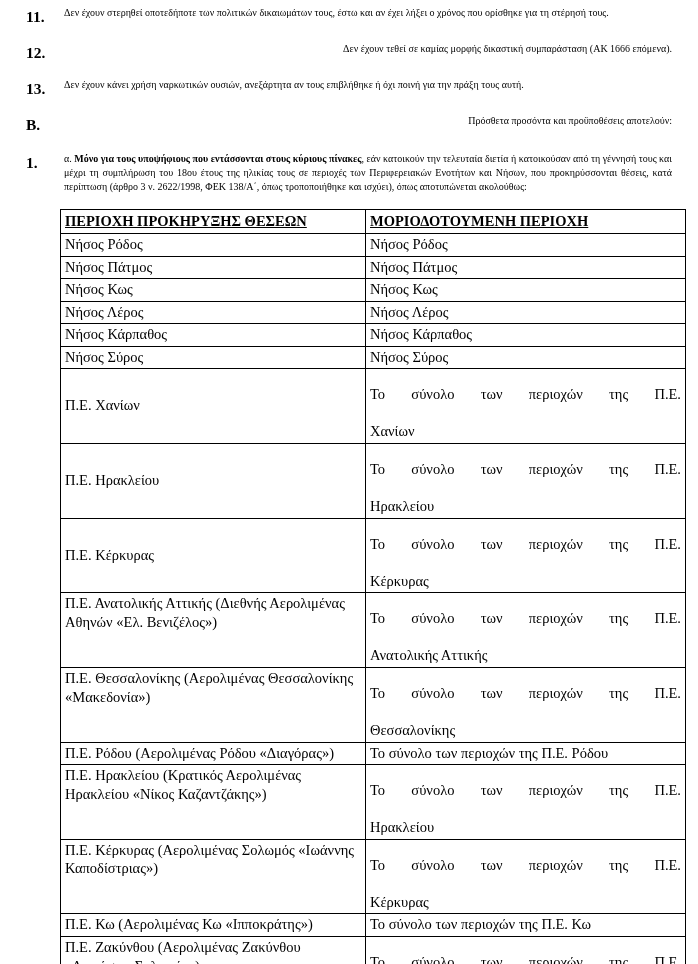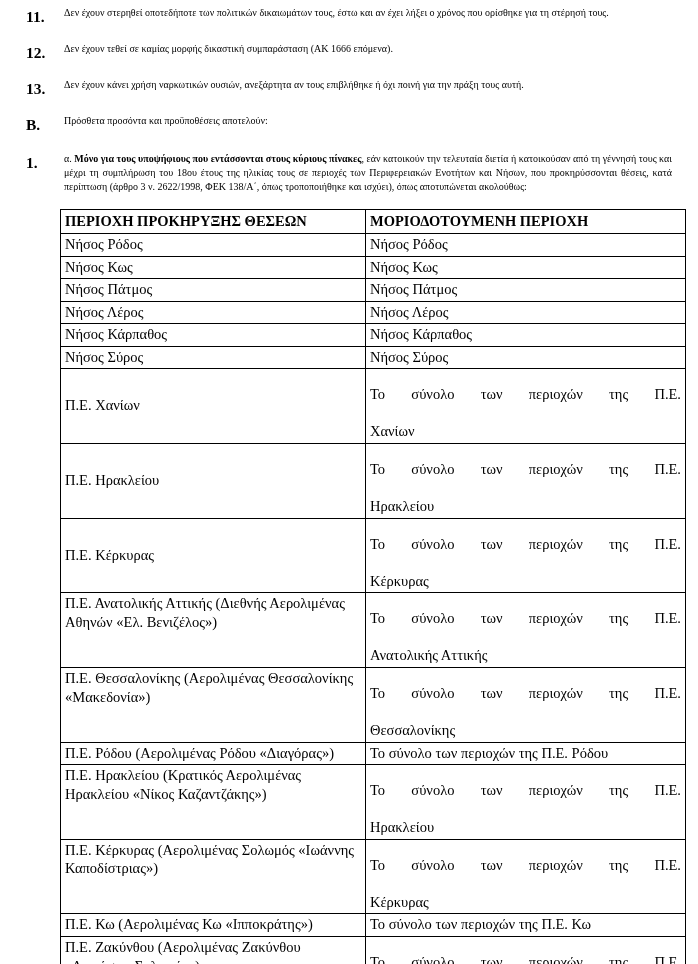--- a/index.html
+++ b/index.html
@@ -43,21 +43,21 @@
   }
   .item-body {
     flex: 1 1 auto;
     font-size: 10px;
     line-height: 1.42;
     text-align: justify;
     text-justify: inter-word;
     padding-right: 4px;
   }
   .item-body.nojustify {
-    text-align: left;
+    text-align: right;
   }
 
   .sub-marker {
     font-weight: normal;
   }
   .bold {
     font-weight: bold;
     margin-top: 30px;
   }
 
@@ -80,20 +80,21 @@
     line-height: 1.28;
     vertical-align: top;
     font-family: "Liberation Serif", serif;
   }
   table.regions th {
     font-weight: bold;
     text-align: left;
     font-size: 14.5px;
     padding-top: 2px;
     padding-bottom: 3px;
+    text-decoration: underline;
   }
   table.regions col.c1 { width: 305px; }
   table.regions col.c2 { width: 320px; }
   
   .stretch {
     display: block;
     text-align: justify;
     margin-top: 15px;
   }
   .stretch:after {
@@ -146,28 +147,28 @@
             <th>ΠΕΡΙΟΧΗ ΠΡΟΚΗΡΥΞΗΣ ΘΕΣΕΩΝ</th>
             <th>ΜΟΡΙΟΔΟΤΟΥΜΕΝΗ ΠΕΡΙΟΧΗ</th>
           </tr>
         </thead>
         <tbody>
           <tr>
             <td>Νήσος Ρόδος</td>
             <td>Νήσος Ρόδος</td>
           </tr>
           <tr>
+            <td>Νήσος Πάτμος</td>
+            <td>Νήσος Πάτμος</td>
+          </tr>
+          <tr>
             <td>Νήσος Κως</td>
             <td>Νήσος Κως</td>
           </tr>
           <tr>
-            <td>Νήσος Πάτμος</td>
-            <td>Νήσος Πάτμος</td>
-          </tr>
-          <tr>
             <td>Νήσος Λέρος</td>
             <td>Νήσος Λέρος</td>
           </tr>
           <tr>
             <td>Νήσος Κάρπαθος</td>
             <td>Νήσος Κάρπαθος</td>
           </tr>
           <tr>
             <td>Νήσος Σύρος</td>
             <td>Νήσος Σύρος</td>

